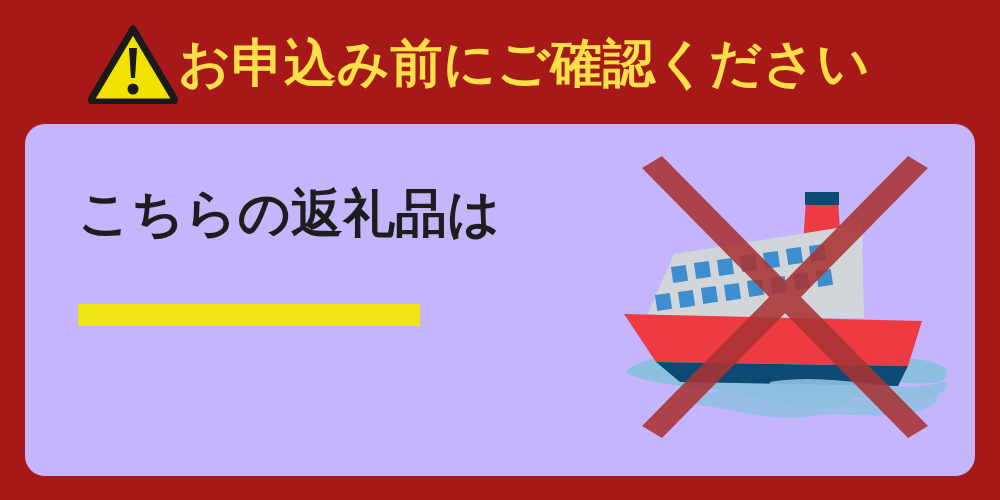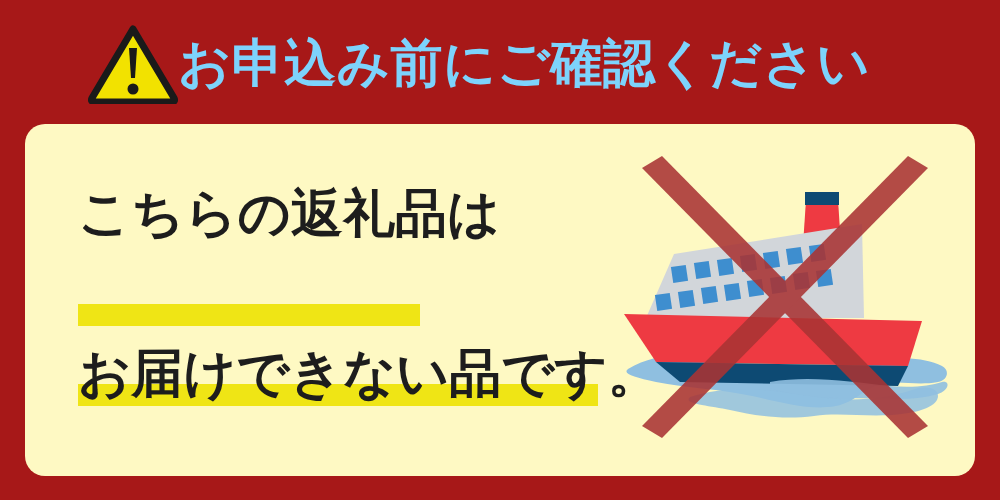--- a/index.html
+++ b/index.html
@@ -15,31 +15,31 @@
   
   #header {
     position:absolute; left:0; top:0; width:1000px; height:124px;
   }
   #warn-icon {
     position:absolute; left:88px; top:24px; width:90px; height:80px;
   }
   #header-title {
     position:absolute; left:178px; top:24px; height:80px;
     display:flex; align-items:center;
-    color:#7dd3fc;
+    color:#fde047;
     font-size:52px; font-weight:bold;
     letter-spacing:0.5px;
     white-space:nowrap;
   }
 
   
   #card {
     position:absolute; left:25px; top:124px;
     width:950px; height:352px;
-    background:#fef9c3;
+    background:#c4b5fd;
     border-radius:20px;
   }
 
   
   #text-block {
     position:absolute; left:53px; top:50px;
     width:560px;
   }
   .text-line {
     position:relative;
@@ -91,24 +91,20 @@
     <div id="text-block">
 
       <div class="text-line">
         <span class="line-text">こちらの返礼品は</span>
       </div>
 
       <div class="text-line">
         <span class="hl" id="hl-1"></span>
       </div>
 
-      <div class="text-line">
-        <span class="hl" id="hl-2"></span>
-        <span class="line-text">お届けできない品です。</span>
-      </div>
 
     </div>
 
     <div id="ship-wrap">
       <svg viewBox="0 0 330 300">
 
         <g>
           <path d="M8 215 C40 196 78 200 108 208 C150 219 198 222 246 210
                    C276 202 304 203 322 212 C330 216 328 226 318 228
                    C296 232 280 226 262 230 C244 234 236 248 216 252

